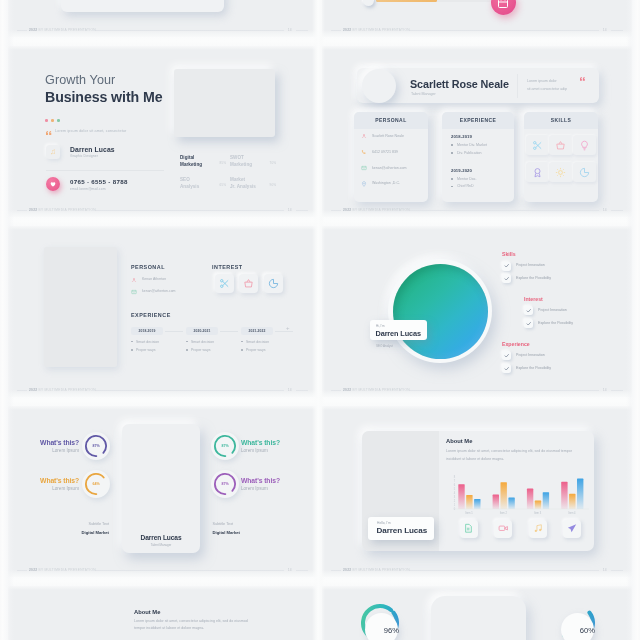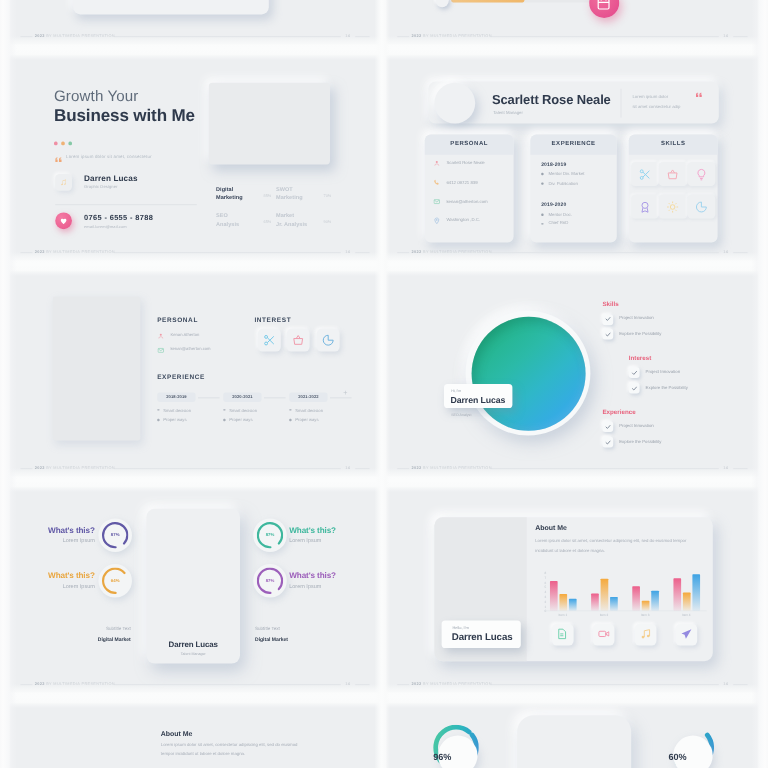--- a/index.html
+++ b/index.html
@@ -137,21 +137,21 @@
 .s8-nm{position:absolute;left:8.5px;top:8.5px;font-size:8.1px;font-weight:bold;color:#2f3a4c;letter-spacing:-.1px;}
 
 .s9-title{position:absolute;left:126px;top:22.5px;font-size:5.8px;font-weight:bold;color:#2f3a4c;}
 .s9-body{position:absolute;left:126px;top:31.5px;width:120px;font-size:3.6px;line-height:7.9px;color:#a7aeb8;}
 
 .s10-card{position:absolute;left:109px;top:10px;width:95px;height:95px;border-radius:14px;background:#eef0f2;
   box-shadow:4px 6px 12px rgba(166,180,200,.45),-3px -4px 9px rgba(255,255,255,1);}
 .s10-r{position:absolute;width:38px;height:38px;border-radius:50%;}
 .s10-r svg{position:absolute;left:0;top:0;}
 .s10-inner{position:absolute;left:4px;top:9px;width:33px;height:33px;border-radius:50%;background:#fbfcfc;box-shadow:2px 3px 7px rgba(166,180,200,.38);}
-.s10-v{position:absolute;left:0;right:0;top:22px;text-align:left;font-size:7.6px;font-weight:bold;color:#2f3a4c;}
+.s10-v{position:absolute;left:0;right:0;top:22px;text-align:right;font-size:7.6px;font-weight:normal;color:#2f3a4c;}
 </style>
 </head>
 <body>
 
 <div class="page">
  <div class="gap" style="top:30px"></div>
  <div class="gap" style="top:210px"></div>
  <div class="gap" style="top:390px"></div>
  <div class="gap" style="top:570px"></div>
  <div class="vgap" style="left:312px"></div>

